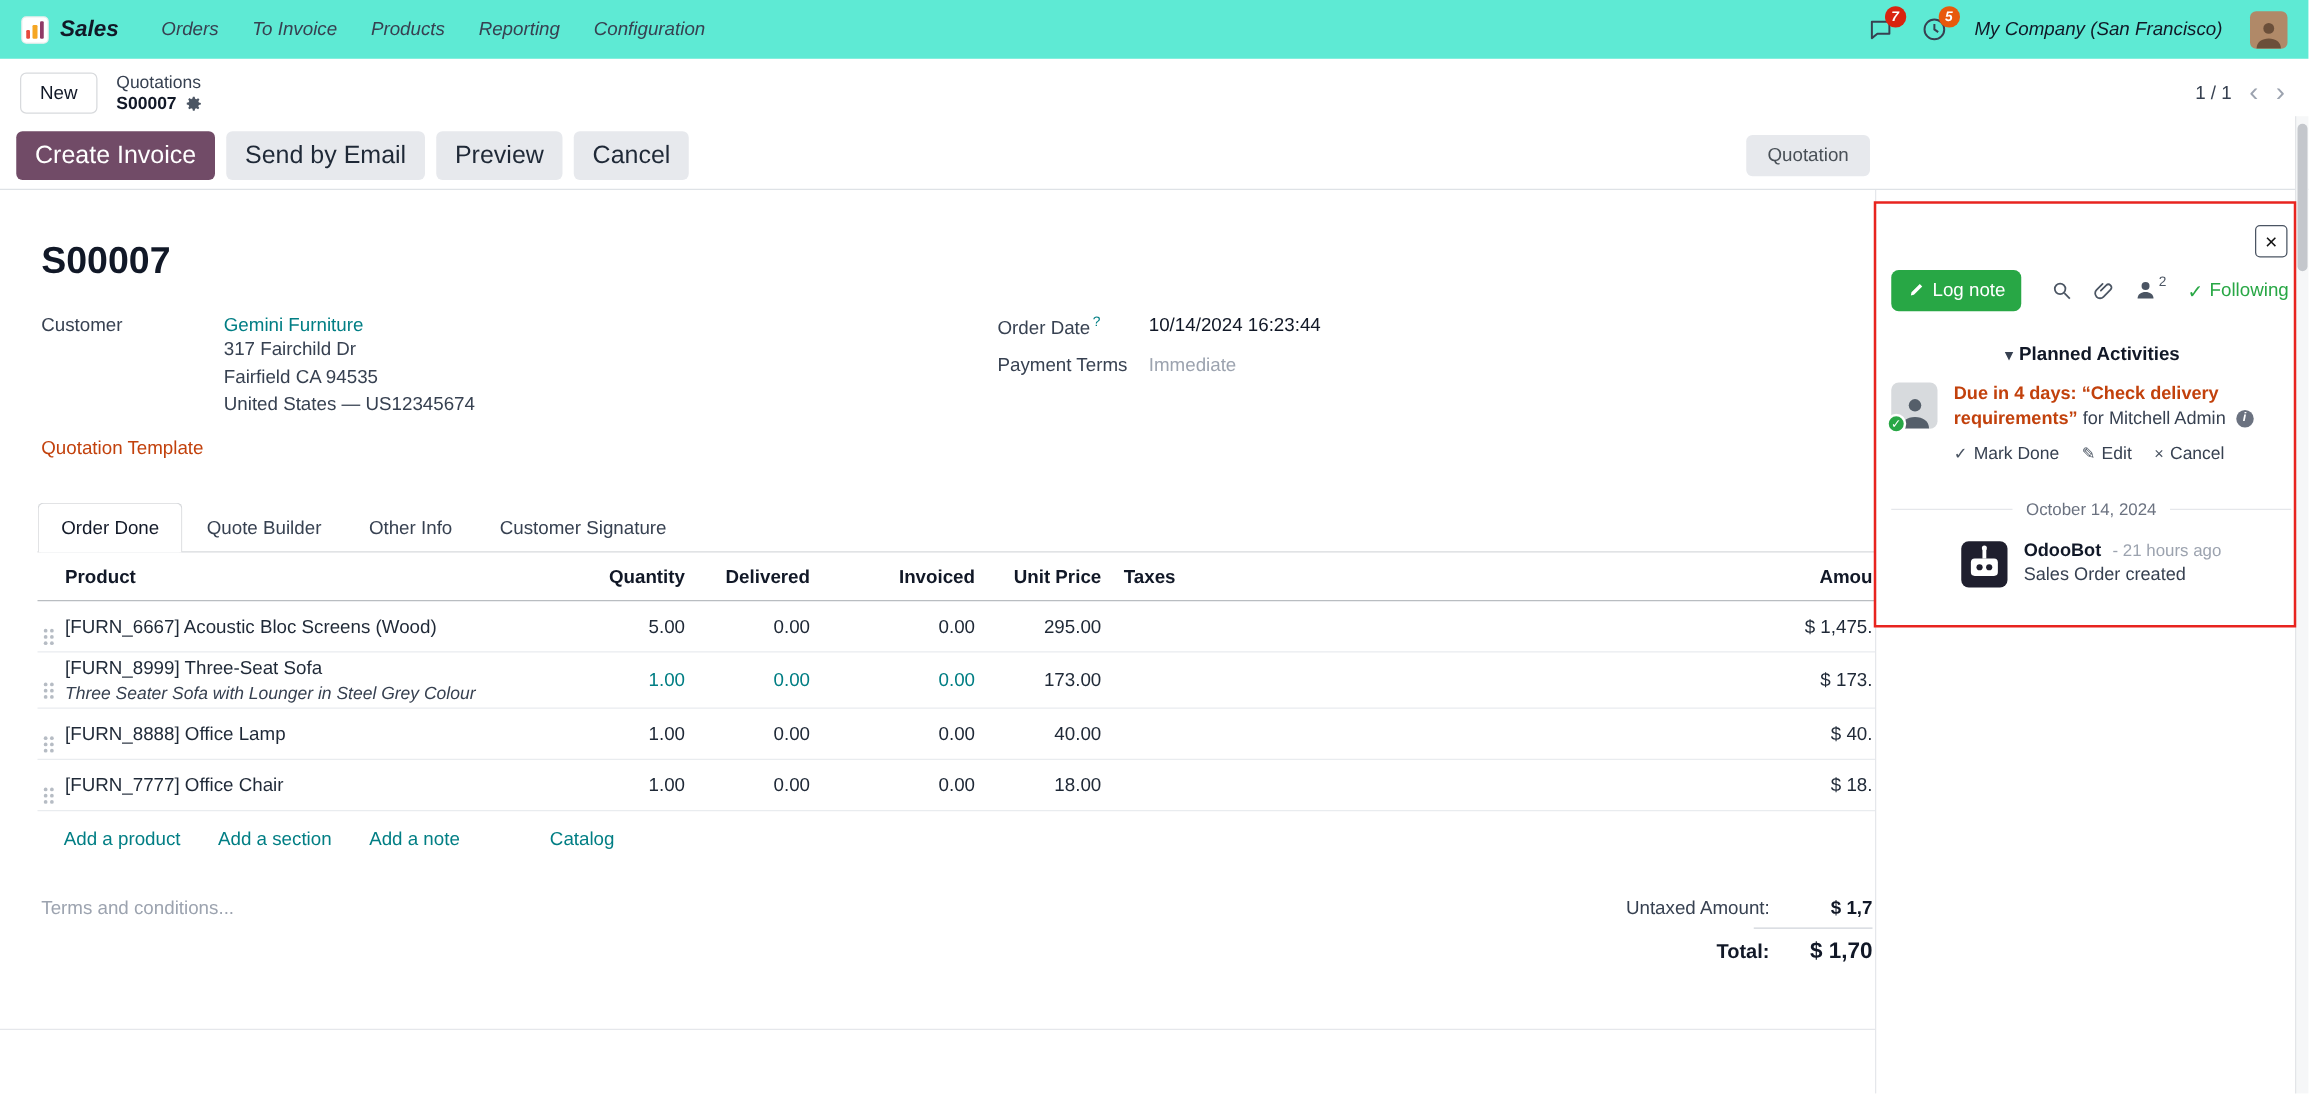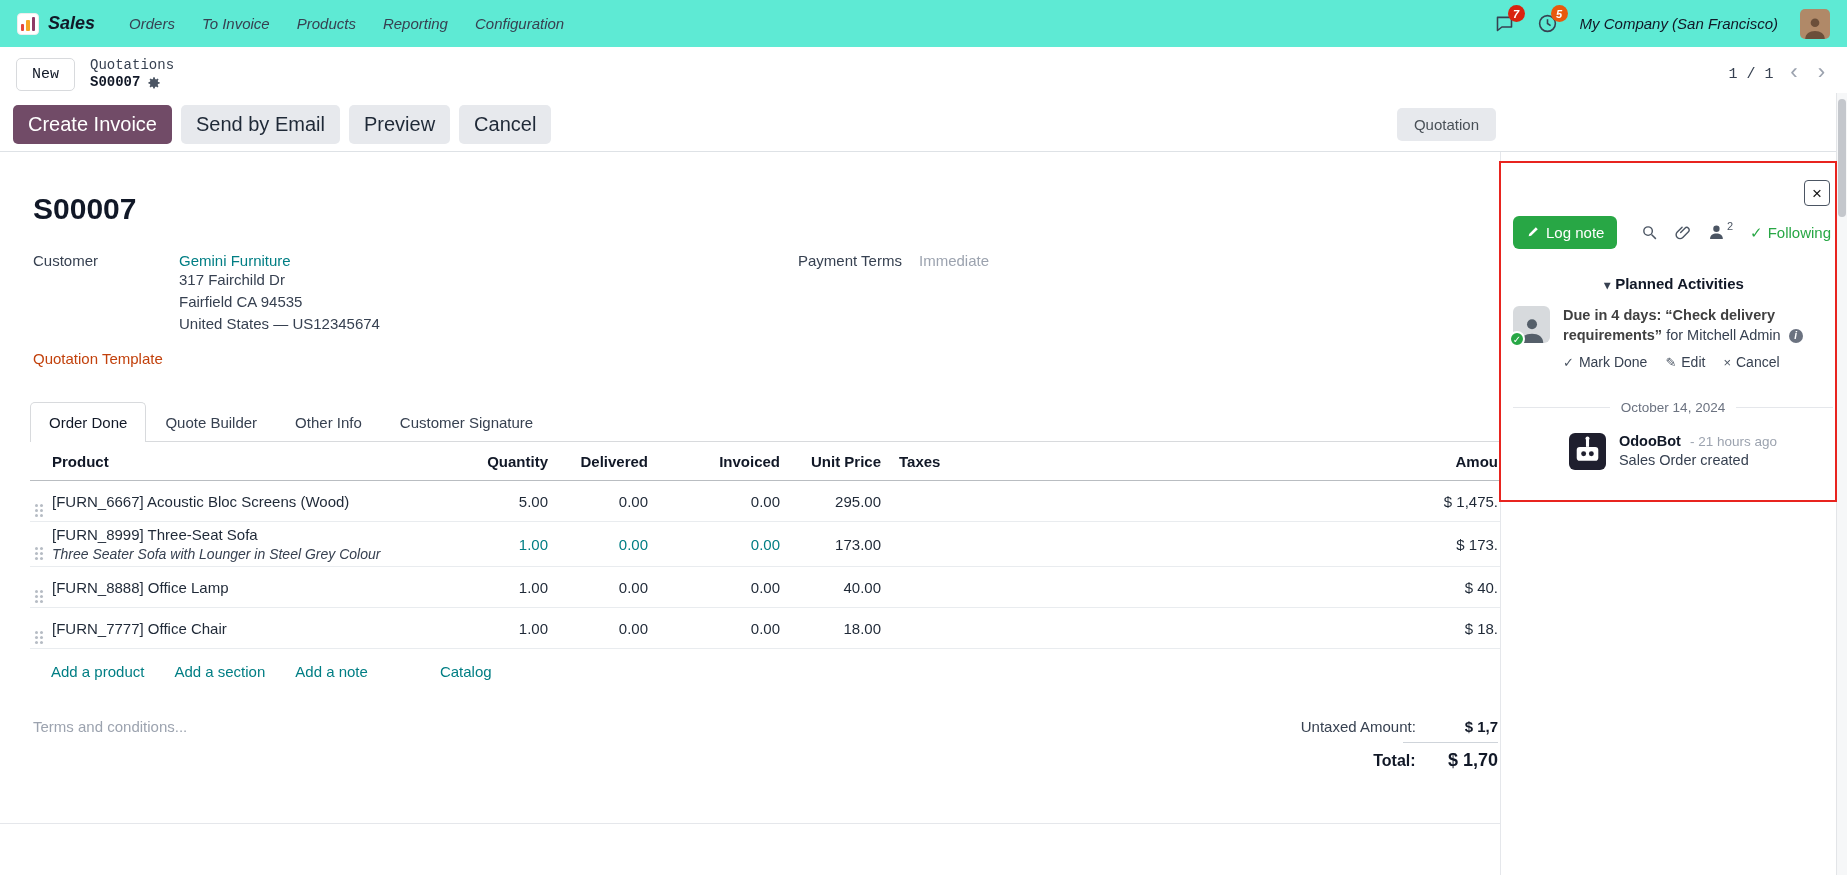--- a/index.html
+++ b/index.html
@@ -19,21 +19,21 @@
   .nav-item { color:#374151; font-size:15px; cursor:pointer; }
   .nav-right { margin-left:auto; display:flex; align-items:center; gap:22px; }
   .icon-badge { position:relative; display:inline-flex; cursor:pointer; }
   .badge { position:absolute; top:-8px; right:-10px; min-width:17px; height:17px; border-radius:9px; color:#fff; font-size:11px; font-weight:700; display:flex; align-items:center; justify-content:center; padding:0 4px; }
   .badge.red { background:#d9230f; }
   .badge.orange { background:#e8590c; }
   .company { font-size:15px; color:#111827; cursor:pointer; }
   .nav-avatar { width:30px; height:30px; border-radius:5px; background:#b08968; overflow:hidden; display:flex; align-items:flex-end; justify-content:center; cursor:pointer; }
 
   
-  .breadcrumb-row { display:flex; align-items:center; padding:8px 19px 4px 16px; height:50px;font-family:Liberation Mono, monospace; }
+  .breadcrumb-row { display:flex; align-items:center; padding:8px 19px 4px 16px; height:50px; }
   .btn-new { border:1px solid #d8dadd; background:#fff; border-radius:5px; padding:7px 15px; font-size:15px; font-weight:500; color:#111827; cursor:pointer; font-family:inherit; }
   .bc-stack { margin-left:15px; line-height:1.25; }
   .bc-parent { font-size:14px; color:#374151; cursor:pointer; display:block; }
   .bc-current-row { display:flex; align-items:center; gap:7px; }
   .bc-current { font-size:14px; font-weight:700; color:#111827; }
   .gear-btn { display:inline-flex; cursor:pointer; }
   .pager { margin-left:auto; display:flex; align-items:center; gap:14px; color:#374151; font-size:15px; }
   .pager .chev { font-size:22px; color:#9ca3af; cursor:pointer; line-height:1; }
 
   .button-row { display:flex; align-items:center; gap:9px; padding:0 0 0 13px; height:55px; border-bottom:1px solid #dee2e6; }
@@ -102,21 +102,21 @@
   .followers-sup { font-size:11px; color:#4b5563; margin-left:1px; position:relative; top:-4px; }
   .following { color:#28a745; font-size:15px; display:inline-flex; align-items:center; gap:5px; cursor:pointer; }
   .section-header { text-align:center; margin-top:26px; font-size:15px; font-weight:700; color:#111827; cursor:pointer; }
   .section-header .caret { font-size:12px; color:#374151; margin-right:5px; }
   .activity { display:flex; gap:13px; margin:14px 14px 0 12px; }
   .avatar37 { width:37px; height:37px; border-radius:6px; position:relative; flex-shrink:0; overflow:visible; }
   .avatar-img { width:100%; height:100%; border-radius:6px; overflow:hidden; display:flex; align-items:flex-end; justify-content:center; }
   .avatar-person { background:#d7dadd; }
   .check-badge { position:absolute; left:-4px; bottom:-4px; width:16px; height:16px; border-radius:50%; background:#28a745; color:#fff; font-size:10px; display:flex; align-items:center; justify-content:center; border:2px solid #fff; }
   .activity-body { width:252px; font-size:14.5px; line-height:1.35; }
-  .due { color:#404040; font-weight:700; }
+  .due { color:#c2410c; font-weight:700; }
   .assignee { color:#374151; }
   .info-ic { display:inline-flex; align-items:center; justify-content:center; width:14px; height:14px; border-radius:50%; background:#6b7280; color:#fff; font-size:10px; font-style:italic; font-weight:700; margin-left:4px; vertical-align:middle; cursor:pointer; }
   .activity-actions { display:flex; gap:18px; margin-top:8px; font-size:14px; color:#374151; }
   .act-btn { display:inline-flex; align-items:center; gap:5px; cursor:pointer; }
   .act-btn .ic { font-size:13px; color:#4b5563; }
   .date-divider { display:flex; align-items:center; gap:11px; margin:28px 14px 0 12px; color:#6b7280; font-size:13.5px; }
   .date-divider .dline { flex:1; border-top:1px solid #e5e7eb; }
   .message { display:flex; gap:13px; margin:18px 14px 0 12px;justify-content:center; }
   .odoobot { background:#1f1f2e; }
   .msg-head { font-size:14.5px; }
@@ -218,20 +218,26 @@
               <span class="link">Gemini Furniture</span>
               <div class="addr-line">317 Fairchild Dr</div>
               <div class="addr-line">Fairfield CA 94535</div>
               <div class="addr-line">United States — US12345674</div>
             </span>
           </div>
           <div class="qt-label">Quotation Template</div>
         </div>
         <div class="right-col">
           <div class="field-row">
+            <span class="f-label">
+              <span>Order Date</span><span class="help-sup">?</span>
+            </span>
+            <span class="value">10/14/2024 16:23:44</span>
+          </div>
+          <div class="field-row">
             <span class="f-label">Payment Terms</span>
             <span class="placeholder">Immediate</span>
           </div>
         </div>
       </div>
 
       <div class="tabbar">
         <span class="tab active">Order Done</span>
         <span class="tab">Quote Builder</span>
         <span class="tab">Other Info</span>

